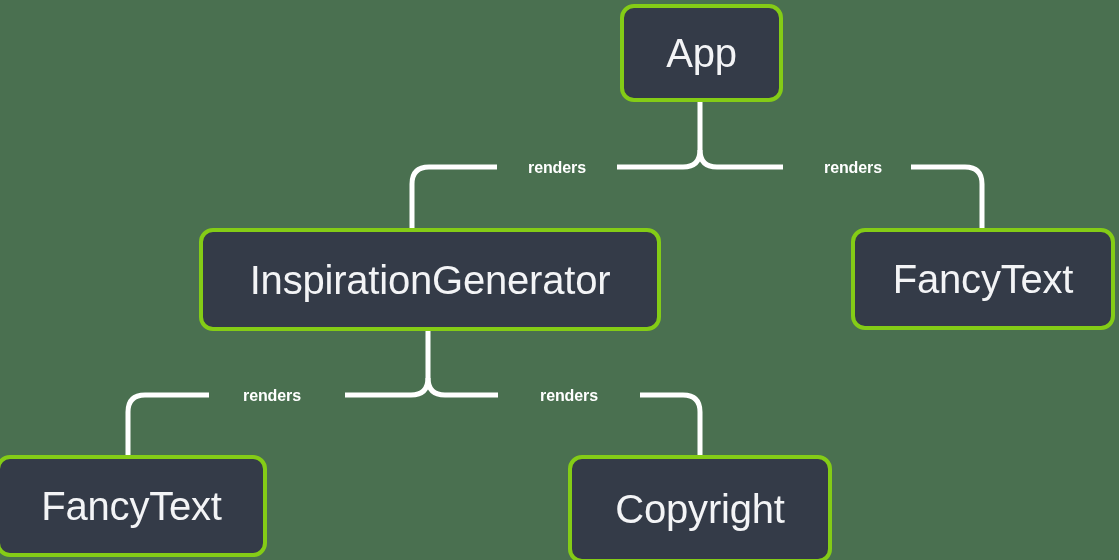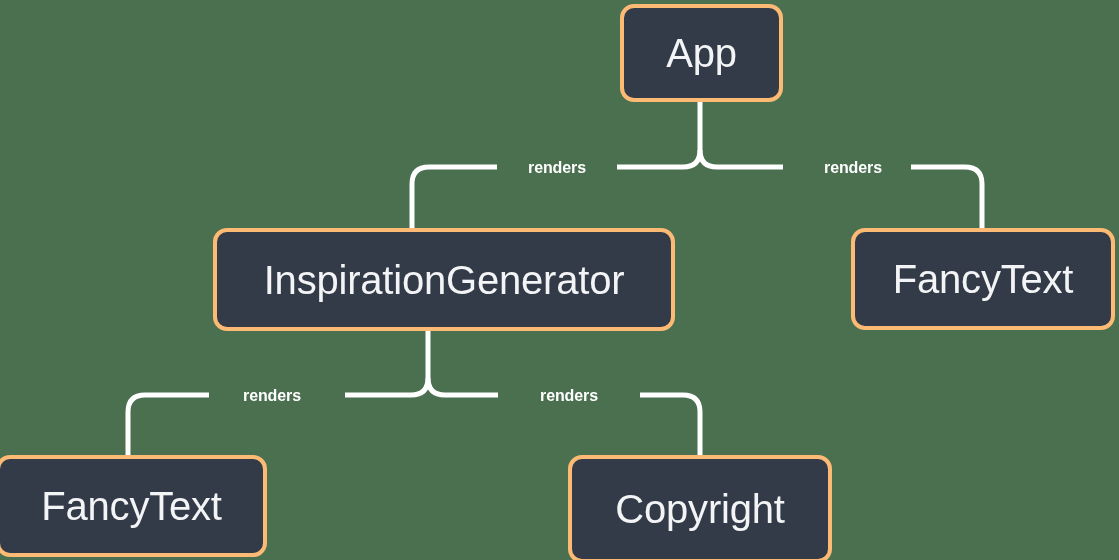--- a/index.html
+++ b/index.html
@@ -22,21 +22,21 @@
     position: absolute;
     left: 0;
     top: 0;
     width: 1119px;
     height: 560px;
   }
   .node {
     position: absolute;
     box-sizing: border-box;
     background: #343b48;
-    border: 4px solid #fdba74;
+    border: 4px solid #84cc16;
     border-radius: 14px;
     display: flex;
     align-items: center;
     justify-content: center;
     color: #ffffff;
     z-index: 2;
   }
   .node-label {
     font-size: 40px;
     font-weight: 400;
@@ -51,21 +51,21 @@
     font-size: 16px;
     font-weight: 700;
     letter-spacing: -0.1px;
     line-height: 1;
     white-space: nowrap;
     transform: translate(-50%, -50%);
     z-index: 3;
   }
   
   #node-app        { left: 620px; top: 4px;   width: 163px; height: 98px; }
-  #node-inspgen    { left: 213px; top: 228px; width: 462px; height: 103px; }
+  #node-inspgen    { left: 199px; top: 228px; width: 462px; height: 103px; }
   #node-fancy-top  { left: 851px; top: 228px; width: 264px; height: 102px; }
   #node-fancy-bot  { left: -4px;  top: 455px; width: 271px; height: 102px; }
   #node-copyright  { left: 568px; top: 455px; width: 264px; height: 108px; }
 </style>
 </head>
 <body>
 
 <div id="diagram-root">
 
   <svg class="edges-layer" viewBox="0 0 1119 560" width="1119" height="560" aria-hidden="true">

